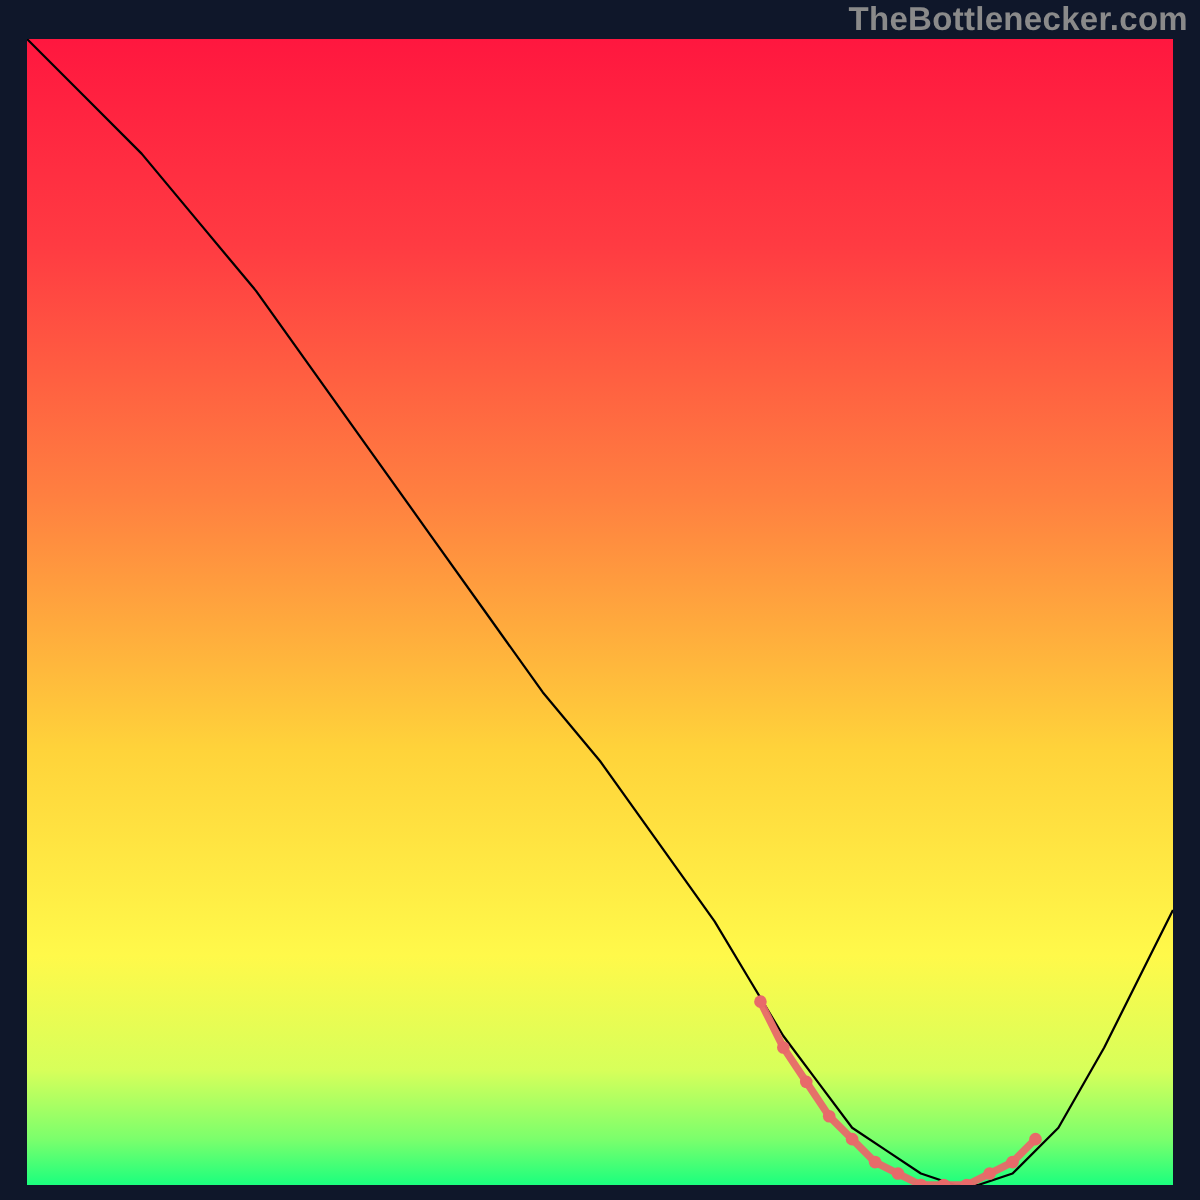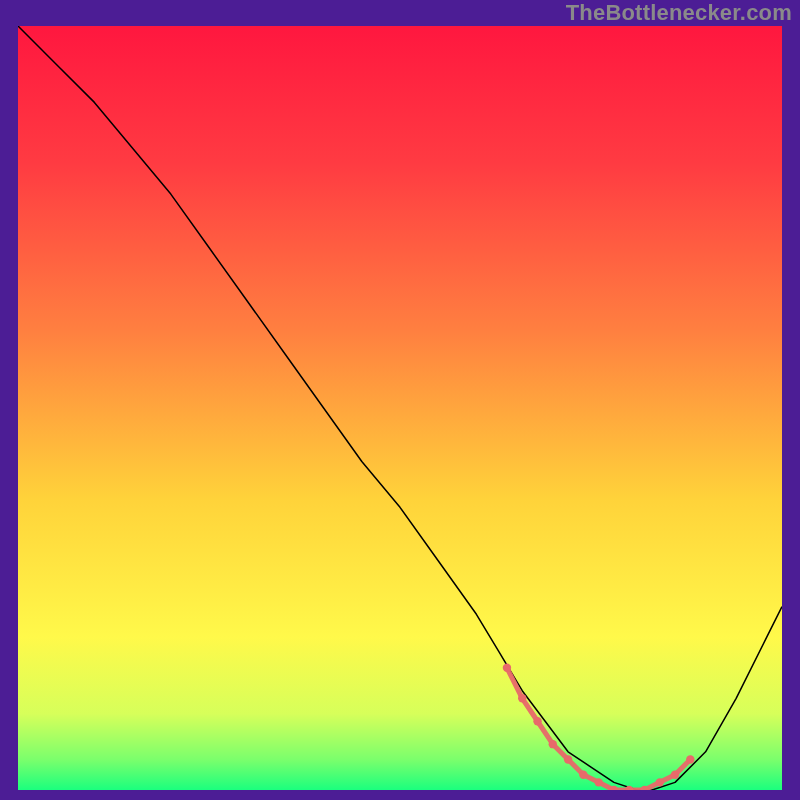--- a/index.html
+++ b/index.html
@@ -7,21 +7,21 @@
     padding: 0;
     width: 800px;
     height: 800px;
     background: #000;
     font-family: Arial, Helvetica, sans-serif;
   }
   .frame {
     position: relative;
     width: 800px;
     height: 800px;
-    background: #4c1d95;
+    background: #0f172a;
   }
   .watermark {
     position: absolute;
     top: 0;
     right: 8px;
     color: #8a8a8a;
     font-size: 22px;
     font-weight: 600;
     letter-spacing: 0.2px;
   }

